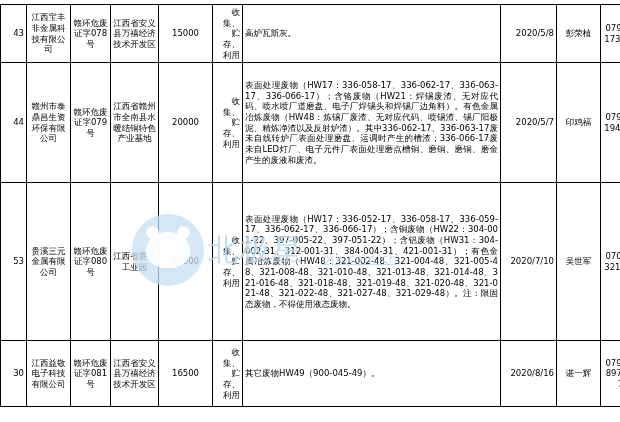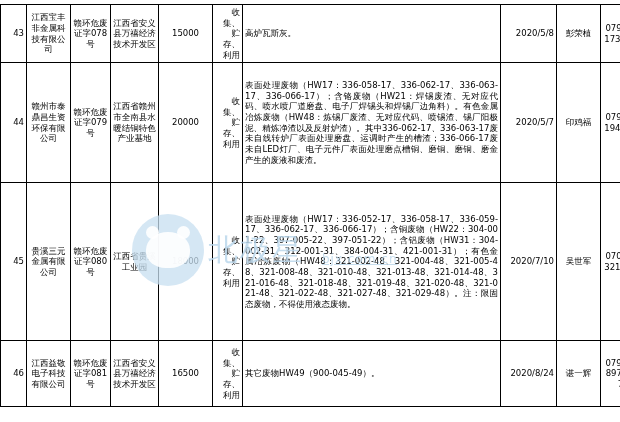--- a/index.html
+++ b/index.html
@@ -158,40 +158,40 @@
         <td class="vtext">赣环危废证字079号</td>
         <td class="vtext">江西省赣州市全南县水暖结铜特色产业基地</td>
         <td class="amount">20000</td>
         <td class="way">收集、贮存、利用</td>
         <td class="cat cell-just">表面处理废物（HW17：336-058-17、336-062-17、336-063-17、336-066-17）；含铬废物（HW21：焊锡废渣、无对应代码、喷水喷厂道磨盘、电子厂焊锡头和焊锡厂边角料）。有色金属冶炼废物（HW48：炼锡厂废渣、无对应代码、喷锡渣、锡厂阳极泥、精炼净渣以及反射炉渣）。其中336-062-17、336-063-17废未自线转炉厂表面处理磨盘、运调时产生的槽渣；336-066-17废未自LED灯厂、电子元件厂表面处理磨点槽铜、磨铜、磨铜、磨金产生的废液和废渣。</td>
         <td class="date">2020/5/7</td>
         <td class="person">印鸡福</td>
         <td class="tel">0797-8194134</td>
       </tr>
       <tr style="height:158px;">
-        <td class="num">45</td>
+        <td class="num">53</td>
         <td class="vtext">贵溪三元金属有限公司</td>
         <td class="vtext">赣环危废证字080号</td>
         <td class="vtext">江西省贵溪工业园</td>
         <td class="amount">18000</td>
         <td class="way">收集、贮存、利用</td>
         <td class="cat cell-just">表面处理废物（HW17：336-052-17、336-058-17、336-059-17、336-062-17、336-066-17）；含铜废物（HW22：304-001-22、397-005-22、397-051-22）；含铝废物（HW31：304-002-31、312-001-31、384-004-31、421-001-31）；有色金属冶炼废物（HW48：321-002-48、321-004-48、321-005-48、321-008-48、321-010-48、321-013-48、321-014-48、321-016-48、321-018-48、321-019-48、321-020-48、321-021-48、321-022-48、321-027-48、321-029-48）。注：限固态废物，不得使用液态废物。</td>
         <td class="date">2020/7/10</td>
         <td class="person">吴世军</td>
         <td class="tel">0701-3321029</td>
       </tr>
       <tr style="height:66px;">
-        <td class="num">46</td>
+        <td class="num">30</td>
         <td class="vtext">江西益敬电子科技有限公司</td>
         <td class="vtext">赣环危废证字081号</td>
         <td class="vtext">江西省安义县万禧经济技术开发区</td>
         <td class="amount">16500</td>
         <td class="way">收集、贮存、利用</td>
         <td class="cat cell-just">其它废物HW49（900-045-49）。</td>
-        <td class="date">2020/8/24</td>
+        <td class="date">2020/8/16</td>
         <td class="person">谌一辉</td>
         <td class="tel">0792-28977 57</td>
       </tr>
     </tbody>
   </table>
 
   <div class="watermark">
     <div class="wm-circle"></div>
     <div class="wm-ear-l"></div>
     <div class="wm-ear-r"></div>

